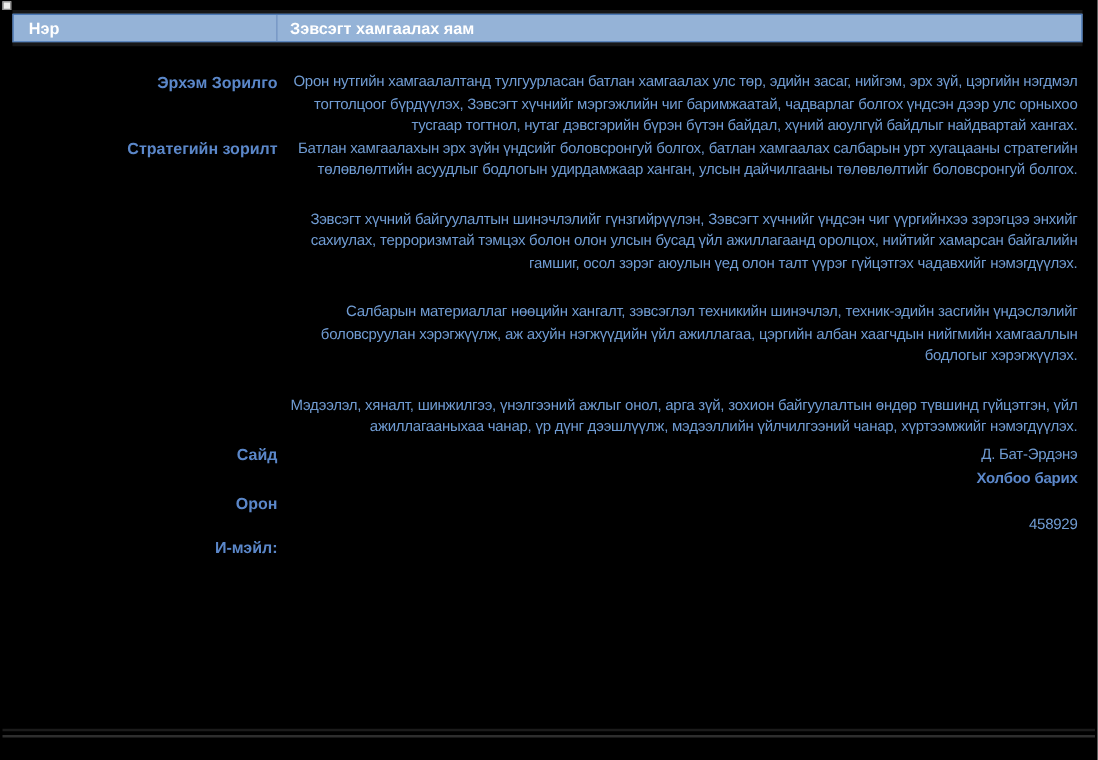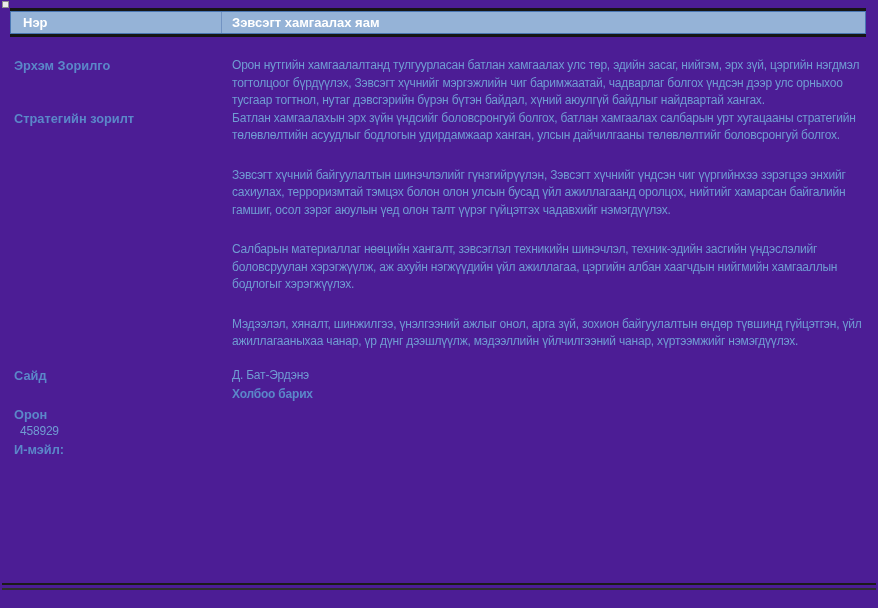--- a/index.html
+++ b/index.html
@@ -9,51 +9,51 @@
     --label-text:#5b87c9;
     --body-text:#709cd3;
     --rule:#161616;
   }
   *{box-sizing:border-box;margin:0;padding:0;}
   html,body{background:#ffffff;}
   body{
     font-family:"Liberation Sans", sans-serif;
     width:878px;height:608px;overflow:hidden;
   }
-  .page{position:relative;width:878px;height:608px;background:#4c1d95;overflow:hidden;}
+  .page{position:relative;width:878px;height:608px;background:#000000;overflow:hidden;}
   .table-handle{
     position:absolute;left:2px;top:1px;width:7px;height:7px;
     background:#ececea;border:1px solid #8f8f8f;
   }
   .doc-table{position:absolute;left:10px;top:8px;width:856px;}
   .rule{height:3px;background:var(--rule);}
   .header-bar{
     height:23px;display:flex;align-items:center;
     background:var(--header-fill);
     border:1px solid var(--header-border);
     color:var(--header-text);
     font-weight:bold;font-size:13px;
   }
   .hcell-left{flex:0 0 210px;padding-left:12px;}
   .hdivider{width:1px;align-self:stretch;background:#7293c2;}
   .hcell-right{flex:1;padding-left:10px;}
   .content{padding-top:20px;padding-bottom:2px;}
-  .row{display:flex;align-items:flex-start;}
+  .row{display:flex;align-items:flex-start;text-align:right;}
   .cell-l{
     flex:0 0 212px;padding-left:4px;
     color:var(--label-text);font-weight:bold;
     font-size:12.8px;line-height:17.5px;
   }
   .cell-r{
     flex:1;padding-left:10px;padding-right:4px;
     color:var(--body-text);
     font-size:12px;line-height:17.5px;letter-spacing:-0.2px;
   }
   .cell-r p{margin:0 0 22px 0;}
-  .cell-r p:last-child{margin-bottom:16px;}
+  .cell-r p:last-child{margin-bottom:4px;}
   .single{min-height:17.5px;}
   .bold-blue{font-weight:bold;color:var(--label-text);}
   .row-gap{margin-top:2px;}
   .bottom-rule{
     position:absolute;left:2px;top:583px;width:874px;height:7px;
     border-top:2px solid #1b1b1b;border-bottom:2px solid #2e2e2e;
   }
 </style>
 </head>
 <body>

